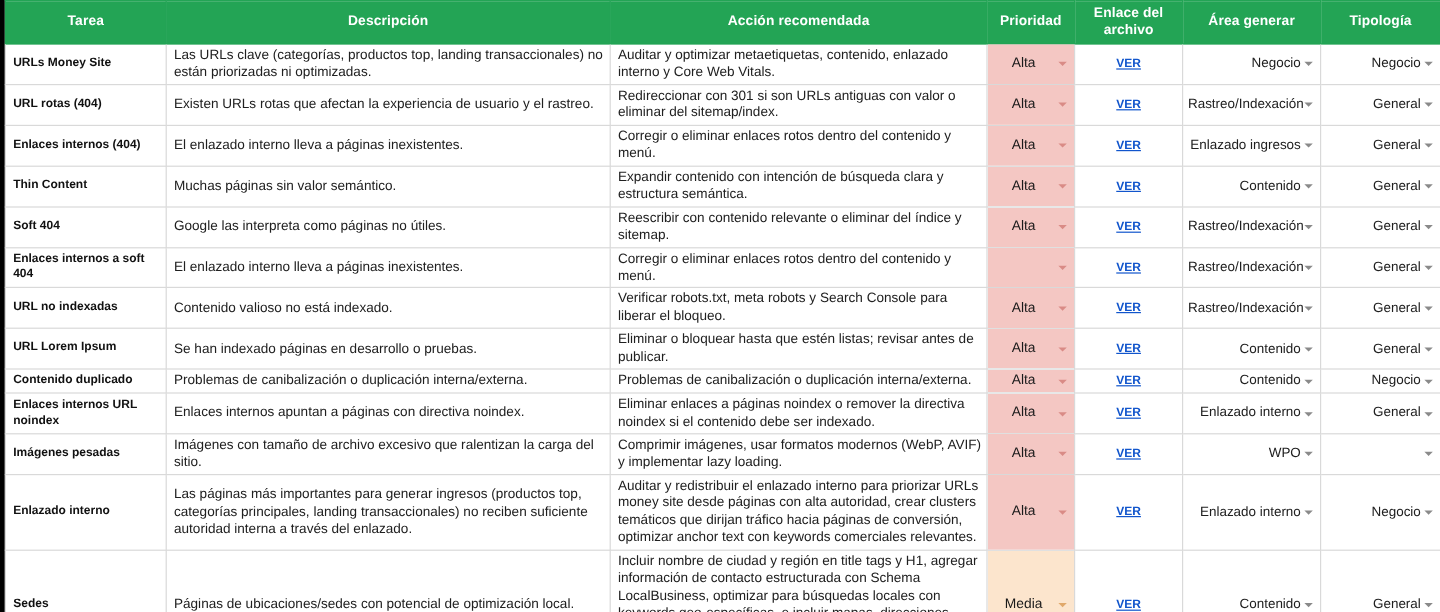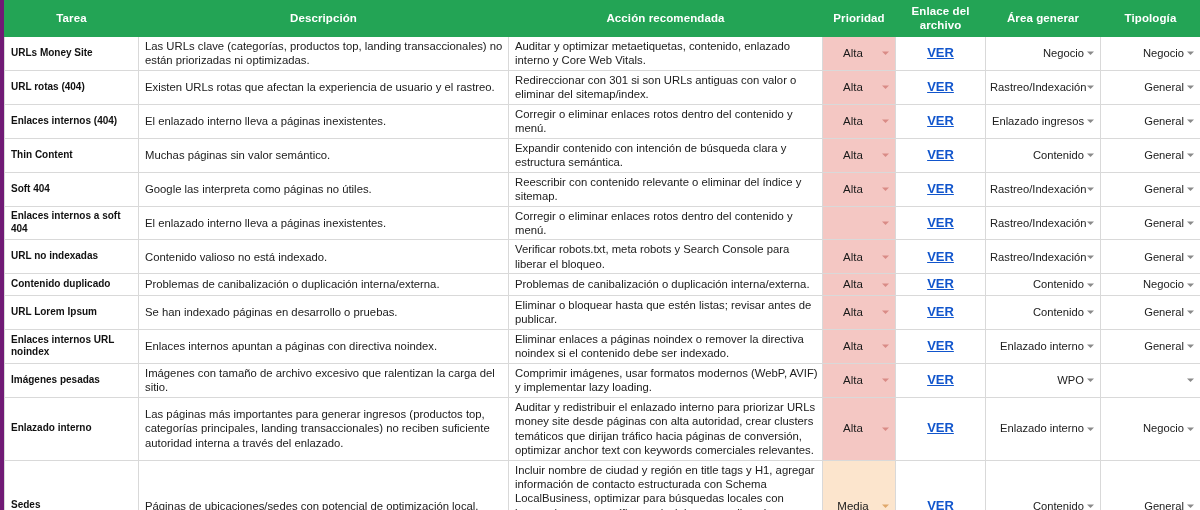--- a/index.html
+++ b/index.html
@@ -12,21 +12,21 @@
     height: 510px;
     overflow: hidden;
     font-family: "Liberation Sans", sans-serif;
     -webkit-font-smoothing: antialiased;
   }
 
   #sheet {
     width: 1200px;
     height: 510px;
     position: relative;
-    background: #701a75;
+    background: #000000;
     box-sizing: border-box;
     padding-left: 4px;
     overflow: hidden;
   }
 
   table.grid {
     border-collapse: collapse;
     table-layout: fixed;
     width: 1196px;
     background: #ffffff;
@@ -102,21 +102,21 @@
   }
   td.prioridad.alta  { background: #f4c7c3; }
   td.prioridad.media { background: #fce5cd; }
   td.prioridad.blank { background: #f4c7c3; }
 
   td.enlace { text-align: center; }
   td.enlace a {
     color: #1155cc;
     text-decoration: underline;
     font-weight: bold;
-    font-size: 13px;
+    font-size: 10px;
   }
 
   td.area, td.tipologia {
     text-align: right;
     color: #202020;
     font-size: 11.2px;
   }
 
   
 </style>
@@ -287,56 +287,56 @@
                 <path d="M1 3 L4.5 6.5 L8 3 Z" fill="#8a8a8a"></path>
               </svg>
             </span></td>
           <td class="tipologia dd"><span>General</span><span class="chev">
               <svg width="9" height="9" viewBox="0 0 9 9">
                 <path d="M1 3 L4.5 6.5 L8 3 Z" fill="#8a8a8a"></path>
               </svg>
             </span></td>
         </tr>
         <tr>
+          <td class="tarea">URL Lorem Ipsum</td>
+          <td class="desc">Se han indexado páginas en desarrollo o pruebas.</td>
+          <td class="accion">Eliminar o bloquear hasta que estén listas; revisar antes de publicar.</td>
+          <td class="prioridad dd alta"><span>Alta</span><span class="chev">
+              <svg width="9" height="9" viewBox="0 0 9 9">
+                <path d="M1 3 L4.5 6.5 L8 3 Z" fill="#d98b86"></path>
+              </svg>
+            </span></td>
+          <td class="enlace"><a href="#">VER</a></td>
+          <td class="area dd"><span>Contenido</span><span class="chev">
+              <svg width="9" height="9" viewBox="0 0 9 9">
+                <path d="M1 3 L4.5 6.5 L8 3 Z" fill="#8a8a8a"></path>
+              </svg>
+            </span></td>
+          <td class="tipologia dd"><span>General</span><span class="chev">
+              <svg width="9" height="9" viewBox="0 0 9 9">
+                <path d="M1 3 L4.5 6.5 L8 3 Z" fill="#8a8a8a"></path>
+              </svg>
+            </span></td>
+        </tr>
+        <tr>
           <td class="tarea">Contenido duplicado</td>
           <td class="desc">Problemas de canibalización o duplicación interna/externa.</td>
           <td class="accion">Problemas de canibalización o duplicación interna/externa.</td>
           <td class="prioridad dd alta"><span>Alta</span><span class="chev">
               <svg width="9" height="9" viewBox="0 0 9 9">
                 <path d="M1 3 L4.5 6.5 L8 3 Z" fill="#d98b86"></path>
               </svg>
             </span></td>
           <td class="enlace"><a href="#">VER</a></td>
           <td class="area dd"><span>Contenido</span><span class="chev">
               <svg width="9" height="9" viewBox="0 0 9 9">
                 <path d="M1 3 L4.5 6.5 L8 3 Z" fill="#8a8a8a"></path>
               </svg>
             </span></td>
           <td class="tipologia dd"><span>Negocio</span><span class="chev">
-              <svg width="9" height="9" viewBox="0 0 9 9">
-                <path d="M1 3 L4.5 6.5 L8 3 Z" fill="#8a8a8a"></path>
-              </svg>
-            </span></td>
-        </tr>
-        <tr>
-          <td class="tarea">URL Lorem Ipsum</td>
-          <td class="desc">Se han indexado páginas en desarrollo o pruebas.</td>
-          <td class="accion">Eliminar o bloquear hasta que estén listas; revisar antes de publicar.</td>
-          <td class="prioridad dd alta"><span>Alta</span><span class="chev">
-              <svg width="9" height="9" viewBox="0 0 9 9">
-                <path d="M1 3 L4.5 6.5 L8 3 Z" fill="#d98b86"></path>
-              </svg>
-            </span></td>
-          <td class="enlace"><a href="#">VER</a></td>
-          <td class="area dd"><span>Contenido</span><span class="chev">
-              <svg width="9" height="9" viewBox="0 0 9 9">
-                <path d="M1 3 L4.5 6.5 L8 3 Z" fill="#8a8a8a"></path>
-              </svg>
-            </span></td>
-          <td class="tipologia dd"><span>General</span><span class="chev">
               <svg width="9" height="9" viewBox="0 0 9 9">
                 <path d="M1 3 L4.5 6.5 L8 3 Z" fill="#8a8a8a"></path>
               </svg>
             </span></td>
         </tr>
         <tr>
           <td class="tarea">Enlaces internos URL noindex</td>
           <td class="desc">Enlaces internos apuntan a páginas con directiva noindex.</td>
           <td class="accion">Eliminar enlaces a páginas noindex o remover la directiva noindex si el contenido debe ser indexado.</td>
           <td class="prioridad dd alta"><span>Alta</span><span class="chev">

